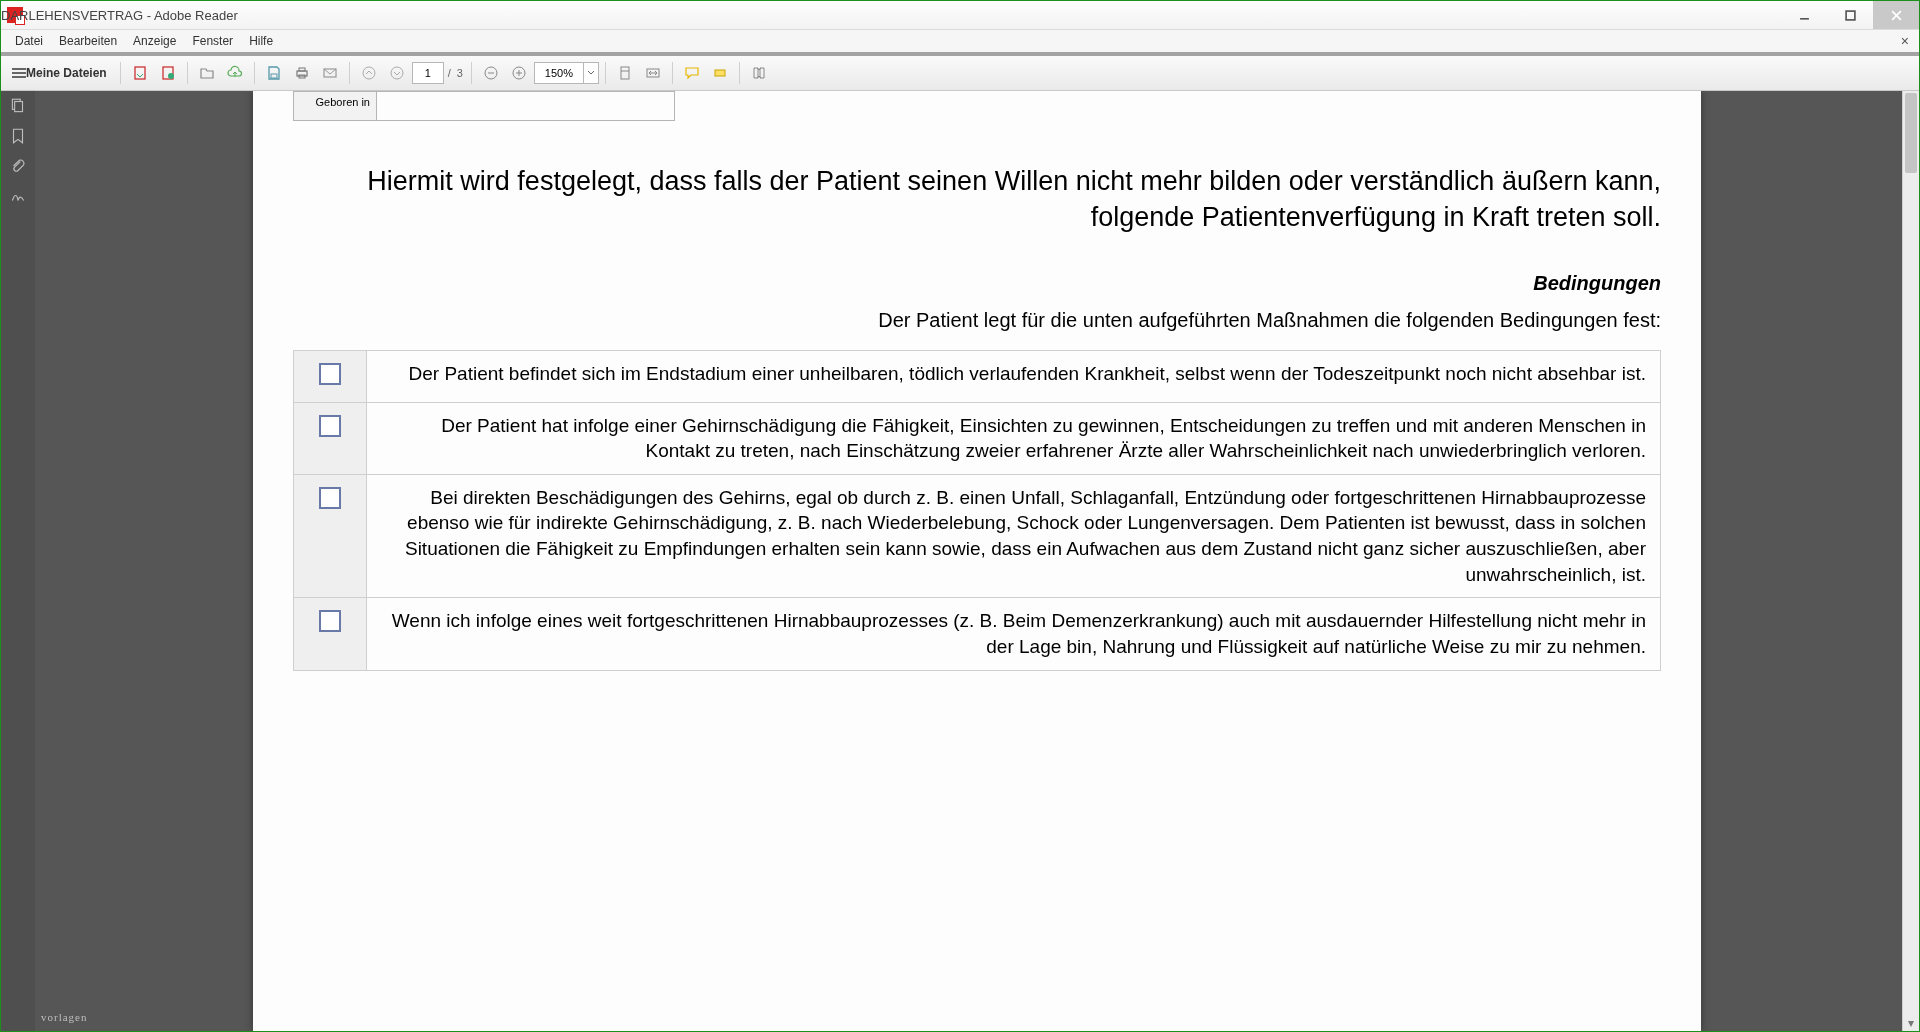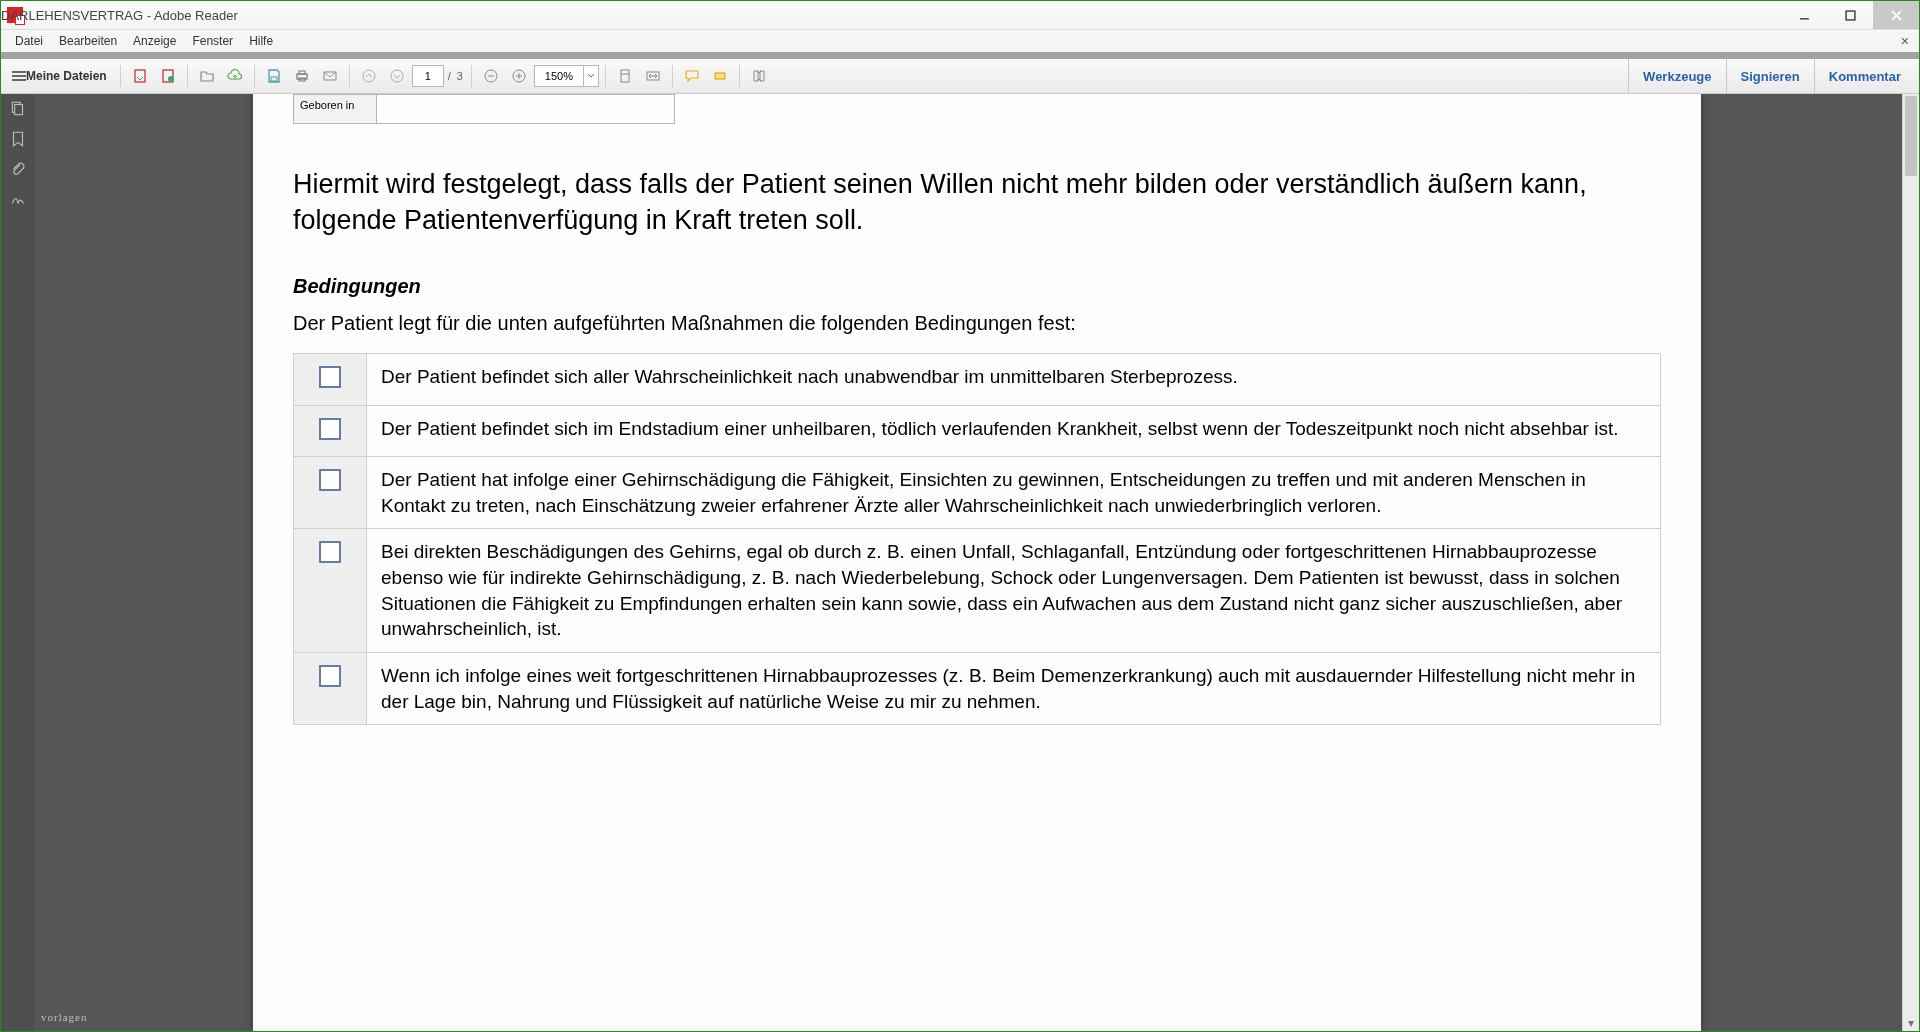--- a/index.html
+++ b/index.html
@@ -7,21 +7,21 @@
   
   .titlebar{height:28px;background:linear-gradient(#fdfdfd,#f3f3f3);display:flex;align-items:center;position:relative;border-bottom:1px solid #dcdcdc;}
   .titlebar .app-icon{width:16px;height:16px;margin:0 6px;background:#d22;position:relative;}
   .titlebar .app-icon::after{content:"";position:absolute;right:-2px;bottom:-2px;width:8px;height:8px;background:#fff;border:1px solid #d22;}
   .titlebar .title{flex:0 0 auto;margin:0 auto;position:absolute;left:0;right:0;text-align:left;font-size:13px;color:#444;}
   .titlebar .win-controls{margin-left:auto;display:flex;height:100%;}
   .titlebar .win-btn{width:46px;height:100%;display:flex;align-items:center;justify-content:center;color:#555;}
   .titlebar .win-btn.close{background:#c9c9c9;color:#fff;}
   .titlebar .win-btn svg{width:11px;height:11px;}
   
-  .menubar{height:22px;background:#f6f6f6;display:flex;align-items:center;padding:0 6px;gap:0;border-bottom:7px solid #a3a3a3;position:relative;}
+  .menubar{height:22px;background:#f6f6f6;display:flex;align-items:center;padding:0 6px;gap:0;border-bottom:4px solid #a3a3a3;position:relative;}
   .menubar .menu-item{padding:2px 8px;font-size:12px;color:#333;}
   .menubar .menu-close{margin-left:auto;font-size:14px;color:#555;padding:0 4px;}
   
   .toolbar{height:34px;background:linear-gradient(#fafafa,#eaeaea);border-bottom:1px solid #c9c9c9;display:flex;align-items:center;padding:0 4px;gap:2px;}
   .tb-sep{width:1px;height:22px;background:#cfcfcf;margin:0 4px;}
   .tb-btn{width:24px;height:24px;display:flex;align-items:center;justify-content:center;border:1px solid transparent;border-radius:2px;color:#555;}
   .tb-btn svg{width:16px;height:16px;}
   .tb-text{display:flex;align-items:center;gap:2px;}
   .tb-text input{width:26px;height:18px;text-align:center;border:1px solid #b7b7b7;font-size:11px;background:#fff;}
   .tb-text .slash{color:#666;font-size:11px;padding:0 2px;}
@@ -35,21 +35,21 @@
   .right-tools{margin-left:auto;display:flex;align-items:center;height:100%;}
   .right-tools .panel-btn{height:100%;padding:0 14px;display:flex;align-items:center;border-left:1px solid #c9c9c9;color:#2a63a5;font-weight:600;font-size:13px;}
   
   .content{flex:1;display:flex;min-height:0;background:#565656;}
   .nav-rail{width:34px;background:#4f4f4f;display:flex;flex-direction:column;align-items:center;padding-top:6px;gap:12px;}
   .nav-rail .nav-icon{width:18px;height:18px;color:#bdbdbd;}
   .nav-rail .nav-icon svg{width:100%;height:100%;}
   .doc-wrap{flex:1;position:relative;overflow:hidden;}
   .gutter-l{position:absolute;left:0;top:0;bottom:0;width:210px;background:#565656;}
   .gutter-r{position:absolute;right:16px;top:0;bottom:0;width:210px;background:#565656;}
-  .page{position:relative;margin:0 auto;width:calc(100% - 420px - 16px);min-height:100%;background:#fdfdfd;box-shadow:0 0 8px rgba(0,0,0,.4);}
+  .page{position:relative;margin:0 auto;width:calc(100% - 420px - 16px);min-height:100%;background:#fdfdfd;box-shadow:0 0 8px rgba(0,0,0,.4);text-align:right;}
   .page-inner{padding:0 40px 40px 40px;font-family:Arial,Helvetica,sans-serif;color:#000;}
   
   .field-row{display:flex;border:1px solid #b5b5b5;width:380px;}
   .field-row .lab{width:70px;background:#f2f2f2;font-size:11px;padding:4px 6px;border-right:1px solid #b5b5b5;line-height:1.1;}
   .field-row .val{flex:1;min-height:28px;}
   .para{font-size:27px;line-height:1.35;margin-top:42px;}
   .h2{font-size:20px;font-weight:bold;font-style:italic;margin-top:36px;}
   .lead{font-size:20px;margin-top:14px;}
   table.cond{width:100%;border-collapse:collapse;margin-top:18px;}
   table.cond td{border:1px solid #cfcfcf;padding:10px 14px;vertical-align:top;font-size:19px;line-height:1.35;}
@@ -225,25 +225,20 @@
       </div>
     <div class="tb-sep"></div>
 
     <div class="tb-btn">
         <svg viewBox="0 0 16 16">
           <path d="M3 3h4v10H3zM9 3h4v10H9z" fill="none" stroke="#888"></path>
           <path d="M6 3l2 2 2-2M6 13l2-2 2 2" stroke="#888" fill="none"></path>
         </svg>
       </div>
 
-    <div class="right-tools">
-      <div class="panel-btn">Werkzeuge</div>
-      <div class="panel-btn">Signieren</div>
-      <div class="panel-btn">Kommentar</div>
-    </div>
   </div>
 
   <div class="content">
     <div class="nav-rail">
       <div class="nav-icon"><svg viewBox="0 0 16 16">
             <rect x="3" y="2" width="7" height="9" fill="none" stroke="currentColor"></rect>
             <rect x="5" y="4" width="7" height="9" fill="#4f4f4f" stroke="currentColor"></rect>
           </svg></div>
       <div class="nav-icon"><svg viewBox="0 0 16 16">
             <path d="M4 2h8v12l-4-3-4 3z" fill="none" stroke="currentColor"></path>
@@ -267,24 +262,20 @@
             <div class="val"></div>
           </div>
 
           <div class="para">Hiermit wird festgelegt, dass falls der Patient seinen Willen nicht mehr bilden oder verständlich äußern kann, folgende Patientenverfügung in Kraft treten soll.</div>
 
           <div class="h2">Bedingungen</div>
           <div class="lead">Der Patient legt für die unten aufgeführten Maßnahmen die folgenden Bedingungen fest:</div>
 
           <table class="cond">
             <tbody>
-                <tr>
-                  <td class="cb"><span class="chk"></span></td>
-                  <td>Der Patient befindet sich aller Wahrscheinlichkeit nach unabwendbar im unmittelbaren Sterbeprozess.</td>
-                </tr>
             <tr>
                   <td class="cb"><span class="chk"></span></td>
                   <td>Der Patient befindet sich im Endstadium einer unheilbaren, tödlich verlaufenden Krankheit, selbst wenn der Todeszeitpunkt noch nicht absehbar ist.</td>
                 </tr>
             <tr>
                   <td class="cb"><span class="chk"></span></td>
                   <td>Der Patient hat  infolge einer Gehirnschädigung die Fähigkeit, Einsichten zu gewinnen, Entscheidungen zu treffen und mit anderen Menschen in Kontakt zu treten, nach Einschätzung zweier erfahrener Ärzte aller Wahrscheinlichkeit nach unwiederbringlich verloren.</td>
                 </tr>
             <tr>
                   <td class="cb"><span class="chk"></span></td>

